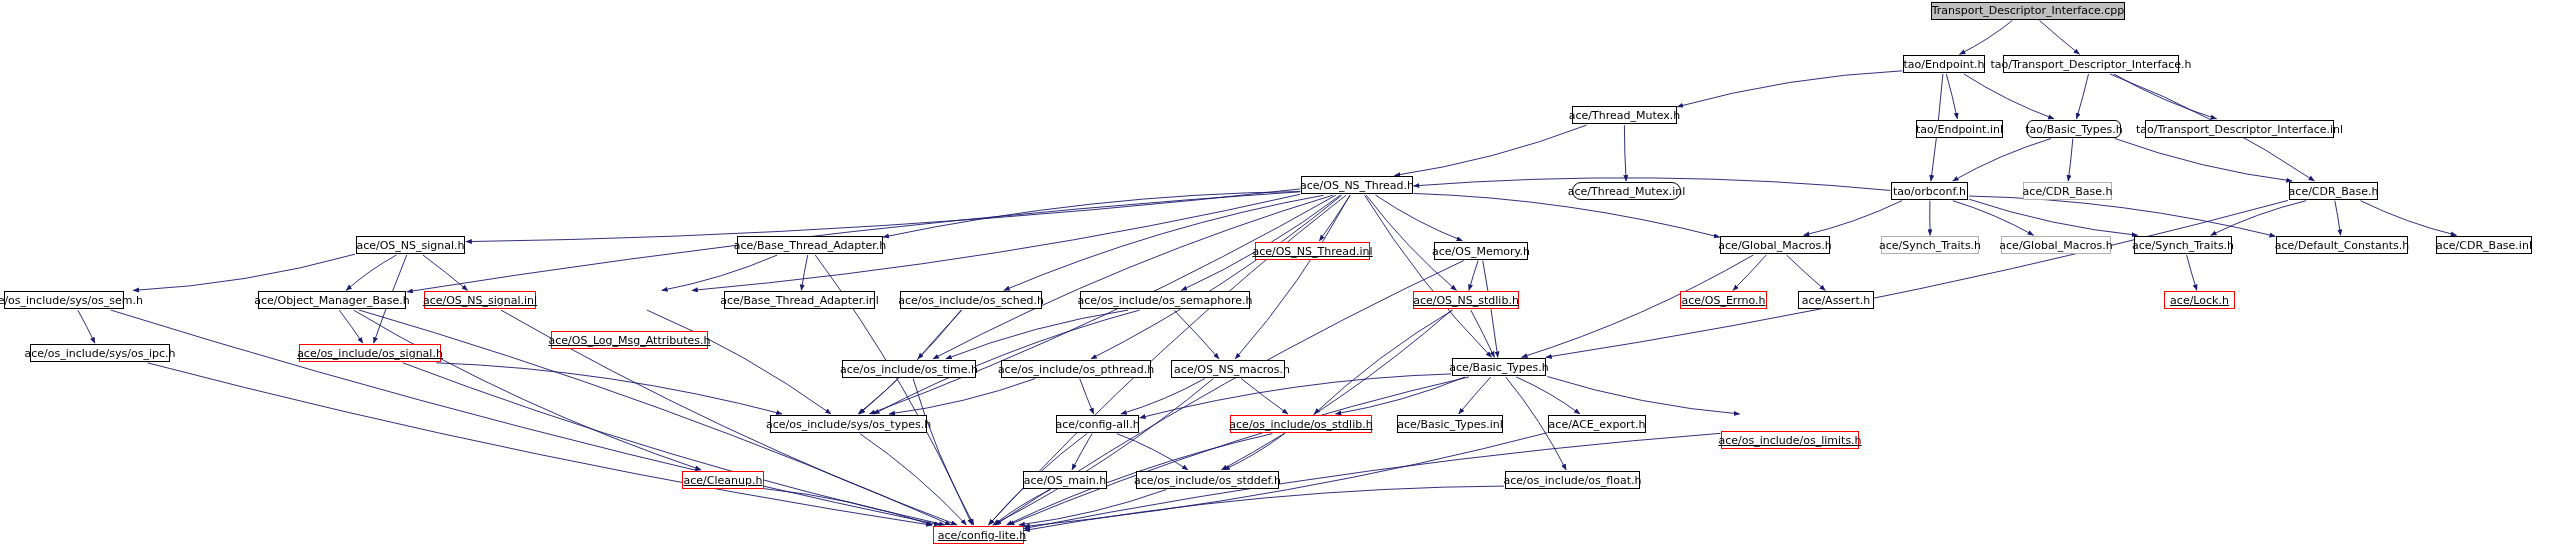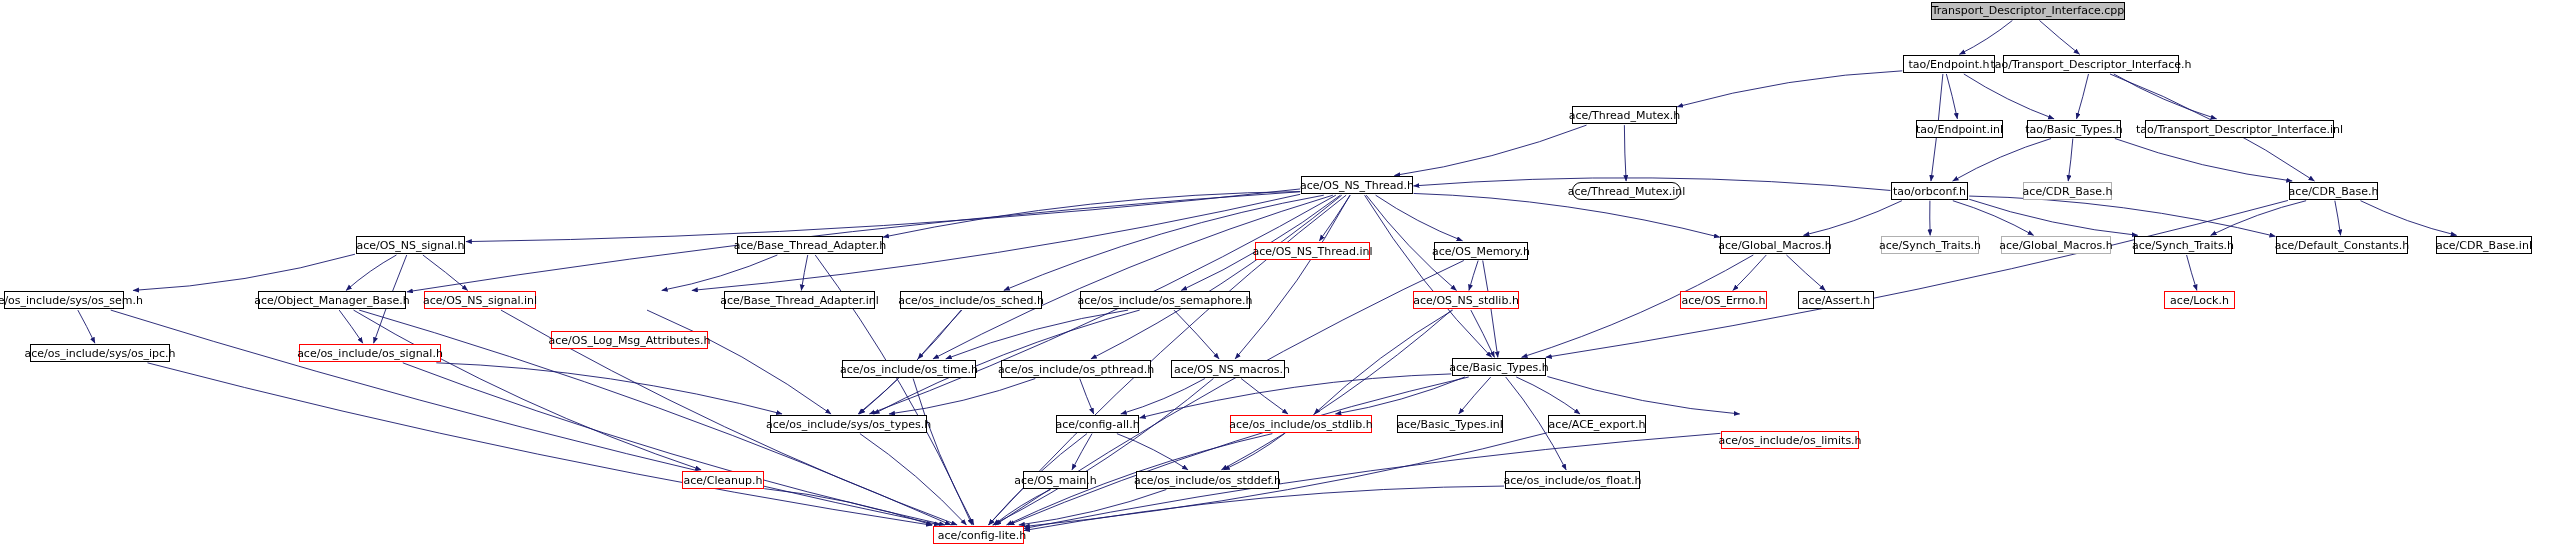--- a/index.html
+++ b/index.html
@@ -4,21 +4,21 @@
 <style>
   html,body{margin:0;padding:0;background:#ffffff;}
   body{font-family:"DejaVu Sans","Liberation Sans",sans-serif;}
   #graph{position:relative;width:2576px;height:558px;background:#ffffff;overflow:hidden;}
   #edges{position:absolute;left:0;top:0;width:2576px;height:558px;pointer-events:none;}
   .node{position:absolute;box-sizing:border-box;display:flex;align-items:center;justify-content:center;
         background:#ffffff;border:0.8px solid #000000;height:18px;white-space:nowrap;
         font-size:11px;color:#000000;letter-spacing:0px;}
   .node .lbl{padding:0 5.5px;line-height:1;}
   .node.root{background:#bfbfbf;border:0.8px solid #000000;}
-  .node.red{border:0.8px solid #ff0000;}
+  .node.red{border:0.8px solid #ff0000;text-decoration:underline;}
   .node.gray{border:0.8px solid #b0b0b0;}
 </style>
 </head>
 <body>
 
 <div id="graph">
   <svg id="edges" viewBox="0 0 3273 709" preserveAspectRatio="none" aria-hidden="true">
     <defs>
       <marker id="ah" markerWidth="9" markerHeight="9" refX="7.5" refY="3.2" orient="auto" markerUnits="userSpaceOnUse">
         <path d="M0,0 L8,3.2 L0,6.4 z" fill="#1a1a6e"></path>
@@ -122,33 +122,33 @@
         <path d="M971.0,620.9 Q1080.3,632.2 1184.6,667.0" marker-end="url(#ah)"></path>
         <path d="M1334.9,622.0 Q1296.3,640.5 1262.6,667.0" marker-end="url(#ah)"></path>
         <path d="M1481.9,622.0 Q1390.7,654.8 1294.6,667.0" marker-end="url(#ah)"></path>
         <path d="M1911.0,617.6 Q1603.6,619.9 1301.0,674.1" marker-end="url(#ah)"></path>
       </g>
   </svg>
   <div id="nodes-layer">
       <div class="node root" style="left: 1931px; top: 1.6px; width: 194px;">
         <span class="lbl">Transport_Descriptor_Interface.cpp</span>
       </div>
-      <div class="node" style="left: 1903px; top: 55px; width: 92px;">
+      <div class="node" style="left: 1903px; top: 55px; width: 82px;">
         <span class="lbl">tao/Endpoint.h</span>
       </div>
       <div class="node" style="left: 2003px; top: 55px; width: 176px;">
         <span class="lbl">tao/Transport_Descriptor_Interface.h</span>
       </div>
       <div class="node" style="left: 1572px; top: 106px; width: 105px;">
         <span class="lbl">ace/Thread_Mutex.h</span>
       </div>
       <div class="node" style="left: 1916px; top: 120px; width: 87px;">
         <span class="lbl">tao/Endpoint.inl</span>
       </div>
-      <div class="node" style="left: 2027px; top: 120px; width: 94px;">
+      <div class="node" style="left: 2027px; top: 120px; width: 94px; border-radius: 6px;">
         <span class="lbl">tao/Basic_Types.h</span>
       </div>
       <div class="node" style="left: 2145px; top: 120px; width: 189px;">
         <span class="lbl">tao/Transport_Descriptor_Interface.inl</span>
       </div>
       <div class="node" style="left: 1301px; top: 176px; width: 112px;">
         <span class="lbl">ace/OS_NS_Thread.h</span>
       </div>
       <div class="node" style="left: 1572px; top: 182px; width: 109px; border-radius: 9px;">
         <span class="lbl">ace/Thread_Mutex.inl</span>
@@ -257,21 +257,21 @@
       </div>
       <div class="node" style="left: 1548px; top: 415px; width: 98px;">
         <span class="lbl">ace/ACE_export.h</span>
       </div>
       <div class="node red" style="left: 1721px; top: 415px; width: 138px; margin-top: 16px;">
         <span class="lbl">ace/os_include/os_limits.h</span>
       </div>
       <div class="node red" style="left: 682px; top: 471px; width: 82px;">
         <span class="lbl">ace/Cleanup.h</span>
       </div>
-      <div class="node" style="left: 1023px; top: 471px; width: 65px;">
+      <div class="node" style="left: 1023px; top: 471px; width: 84px;">
         <span class="lbl">ace/OS_main.h</span>
       </div>
       <div class="node" style="left: 1136px; top: 471px; width: 143px;">
         <span class="lbl">ace/os_include/os_stddef.h</span>
       </div>
       <div class="node" style="left: 1505px; top: 471px; width: 135px;">
         <span class="lbl">ace/os_include/os_float.h</span>
       </div>
       <div class="node red" style="left: 933px; top: 526px; width: 91px; padding-left: 7px;">
         <span class="lbl">ace/config-lite.h</span>

